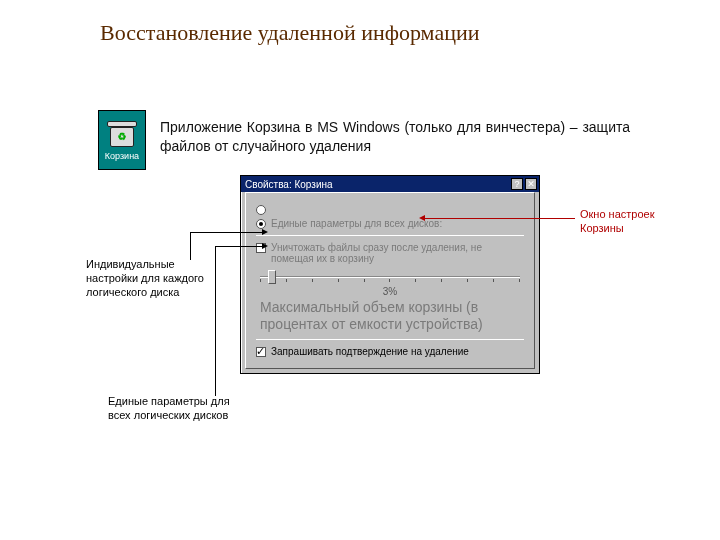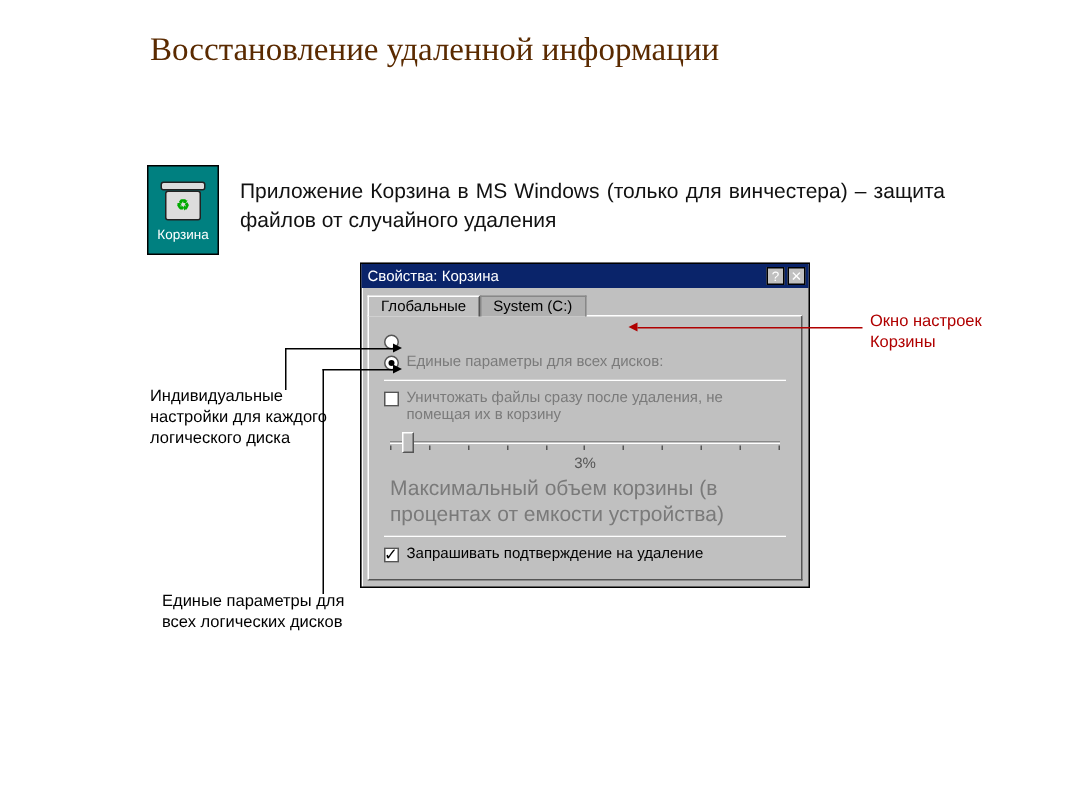--- a/index.html
+++ b/index.html
@@ -175,24 +175,20 @@
 <div class="desc">Приложение  Корзина    в  MS  Windows  (только  для винчестера) – защита файлов от случайного удаления</div>
 
 <div class="win">
   <div class="titlebar">
     <span>Свойства: Корзина</span>
     <div class="icns">
       <div class="btn">?</div>
       <div class="btn">✕</div>
     </div>
   </div>
-  <div class="tabs">
-    <div class="tab active">Глобальные</div>
-    <div class="tab inactive">System (C:)</div>
-  </div>
   <div class="pane">
     <div class="radio">
       <span class="r"></span>
     </div>
     <div class="radio">
       <span class="r sel"></span>
       <span class="gray">Единые параметры для всех дисков:</span>
     </div>
     <div class="sep"></div>
     <div class="check">
@@ -225,21 +221,21 @@
       <span class="c sel"></span>
       <span>Запрашивать подтверждение на удаление</span>
     </div>
   </div>
 </div>
 
 <div class="annot red" style="left:580px; top:208px; width:110px;">Окно настроек Корзины</div>
 <div class="arrow-line" style="left:425px; top:218px; width:150px;"></div>
 <div class="arrow-head left red" style="left:419px; top:215px;"></div>
 
-<div class="annot" style="left:100px; top:258px; width:120px;">Индивидуальные настройки для каждого логического диска</div>
+<div class="annot" style="left:86px; top:258px; width:120px;">Индивидуальные настройки для каждого логического диска</div>
 <div class="arrow-line black" style="left:190px; top:232px; width:72px;"></div>
 <div class="arrow-head right black" style="left:262px; top:229px;"></div>
 <div style="position:absolute;left:190px;top:232px;width:0;height:28px;border-left:1px solid #000;"></div>
 
 <div class="annot" style="left:108px; top:395px; width:130px;">Единые параметры для всех логических дисков</div>
 <div class="arrow-line black" style="left:215px; top:246px; width:47px;"></div>
 <div class="arrow-head right black" style="left:262px; top:243px;"></div>
 <div style="position:absolute;left:215px;top:246px;width:0;height:150px;border-left:1px solid #000;"></div>
 
 </body></html>

